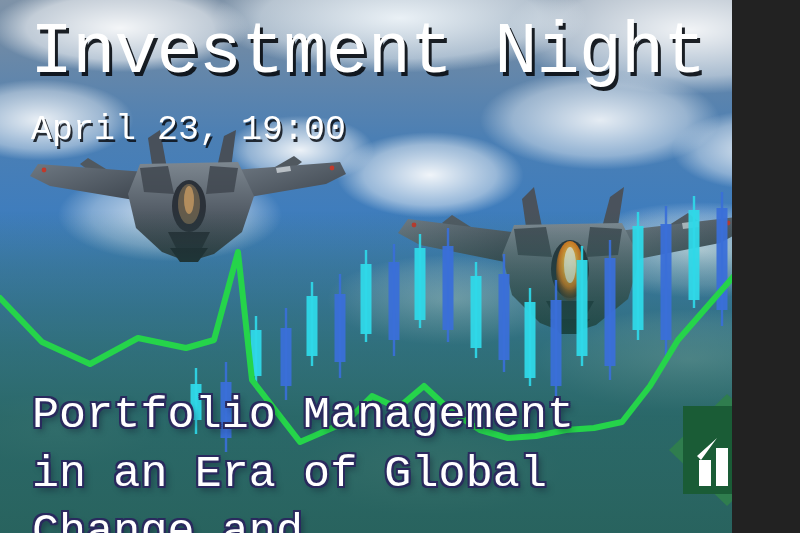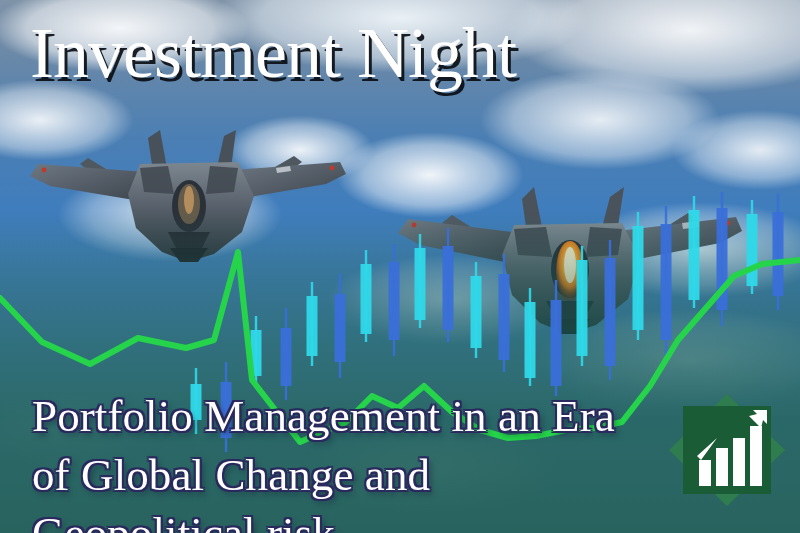--- a/index.html
+++ b/index.html
@@ -1,22 +1,22 @@
 <!DOCTYPE html>
 <html><head>
 <meta charset="utf-8">
 <style>
   * { margin:0; padding:0; box-sizing:border-box; }
   html,body { background:#222; }
 
   .poster{
     position:relative;
-    width:800px; height:533px;
+    width:732px; height:533px;
     overflow:hidden;
-    font-family:Liberation Serif, serif;
+    font-family:Liberation Mono, monospace;
   }
 
   
   .sky{
     position:absolute; inset:0;
     background:
       linear-gradient(180deg,#7f93a8 0%, #6f8aa6 8%, #4b7fb4 26%, #3f7dbd 40%, #4e86bb 58%, #6f9ec3 76%, #8fb2c6 100%);
   }
   
   .clouds{
@@ -267,16 +267,17 @@
         <rect x="72" y="52" width="12" height="48"></rect>
         <rect x="89" y="40" width="12" height="60"></rect>
         <path d="M36 70 L56 52 L70 60 L94 36 L88 30 L104 26 L100 42 L94 36 L70 60 L56 52 L40 74 Z"></path>
         <path d="M92 24 L106 24 L106 38 Z"></path>
       </g>
     </svg>
   </div>
 
   <div class="title">Investment Night</div>
 
+  <div class="subtitle-date">April 23, 19:00</div>
 
   <div class="topic">Portfolio Management in an Era of Global Change and Geopolitical risk</div>
 
 </div>
 
 </body></html>

